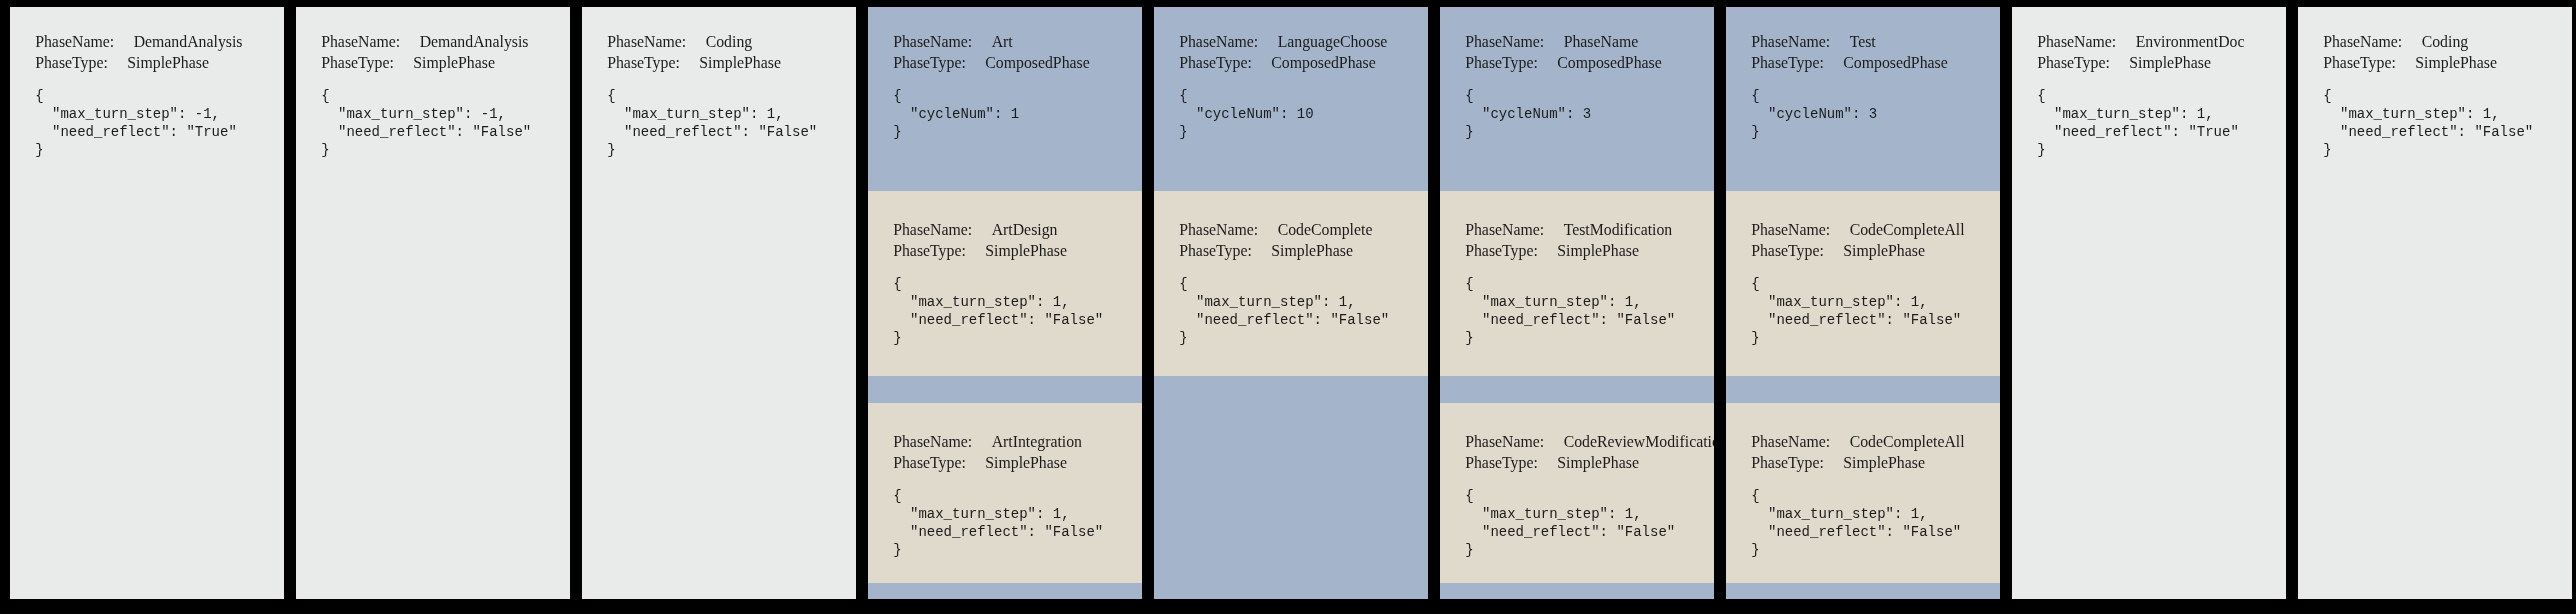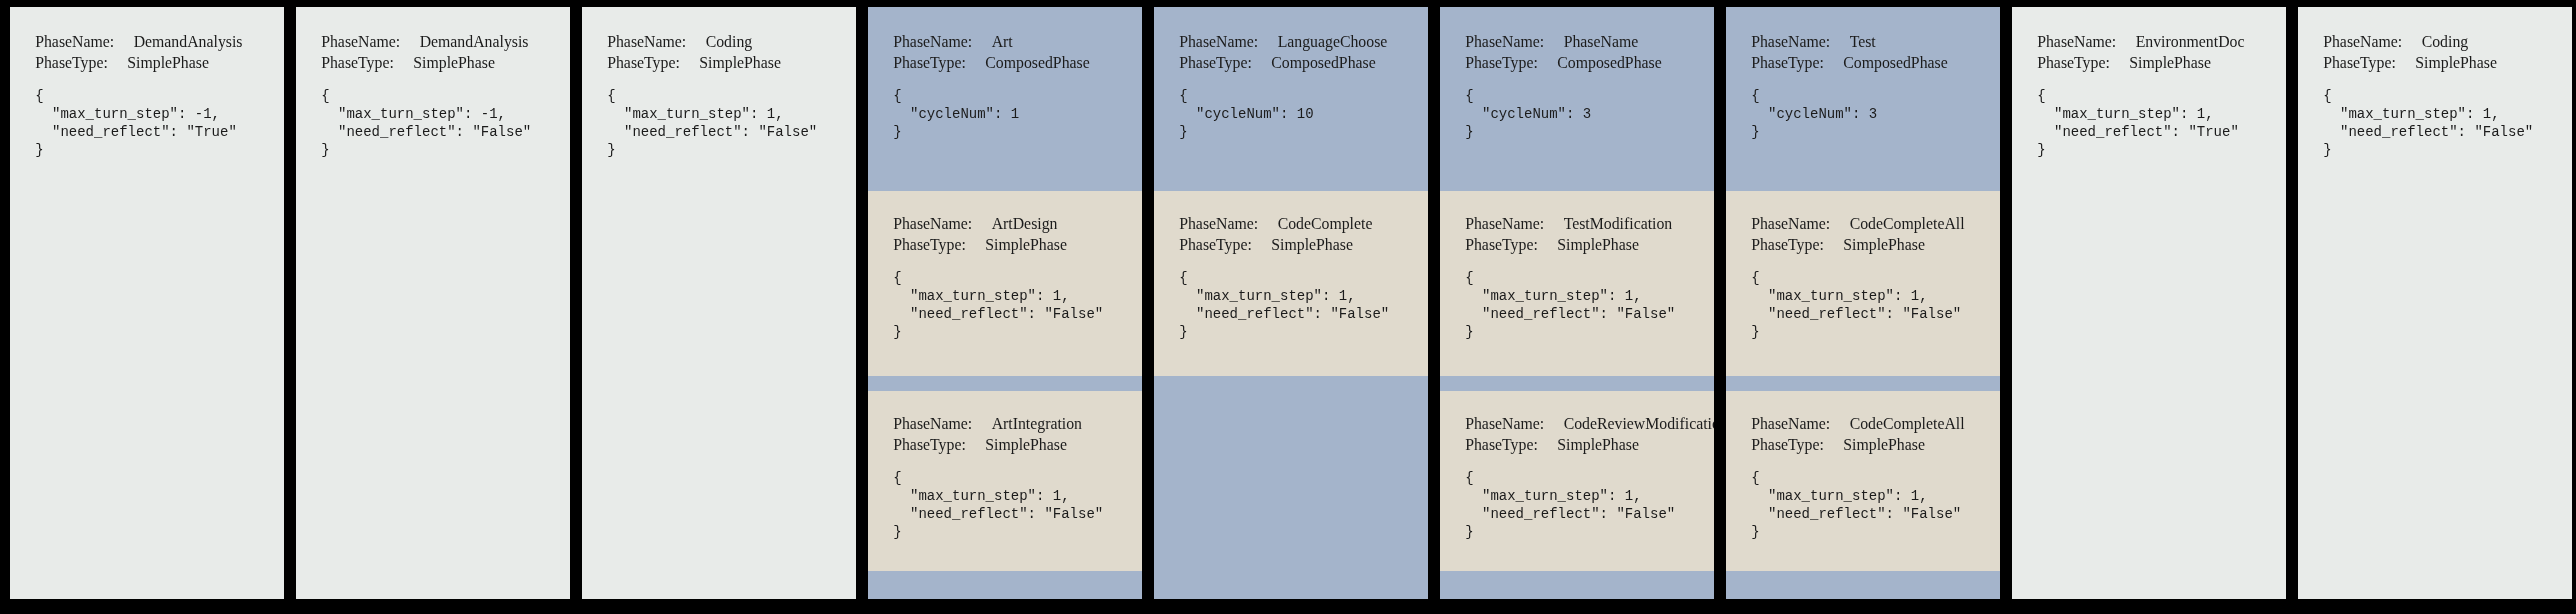--- a/index.html
+++ b/index.html
@@ -41,24 +41,24 @@
     box-sizing: border-box;
     padding: 24px 7.4px 0 25px;
     color: var(--text-color, #1b1b1b);
     overflow: hidden;
   }
   .column.simple .block { height: 100%; }
   .block.header { height: 184px; }
   .block.sub {
     height: 185px;
     background: var(--sub-bg, #e0dacd);
-    padding-top: 22px;
+    padding-top: 28px;
   }
   .block.sub + .block.sub {
-    margin-top: 15px;
+    margin-top: 27px;
     height: 180px;
   }
   .meta-row {
     font-family: "Liberation Serif", serif;
     font-size: 15.8px;
     line-height: 21px;
     white-space: nowrap;
   }
   .meta-row .label { margin-right: 19.5px; }
   .config {

